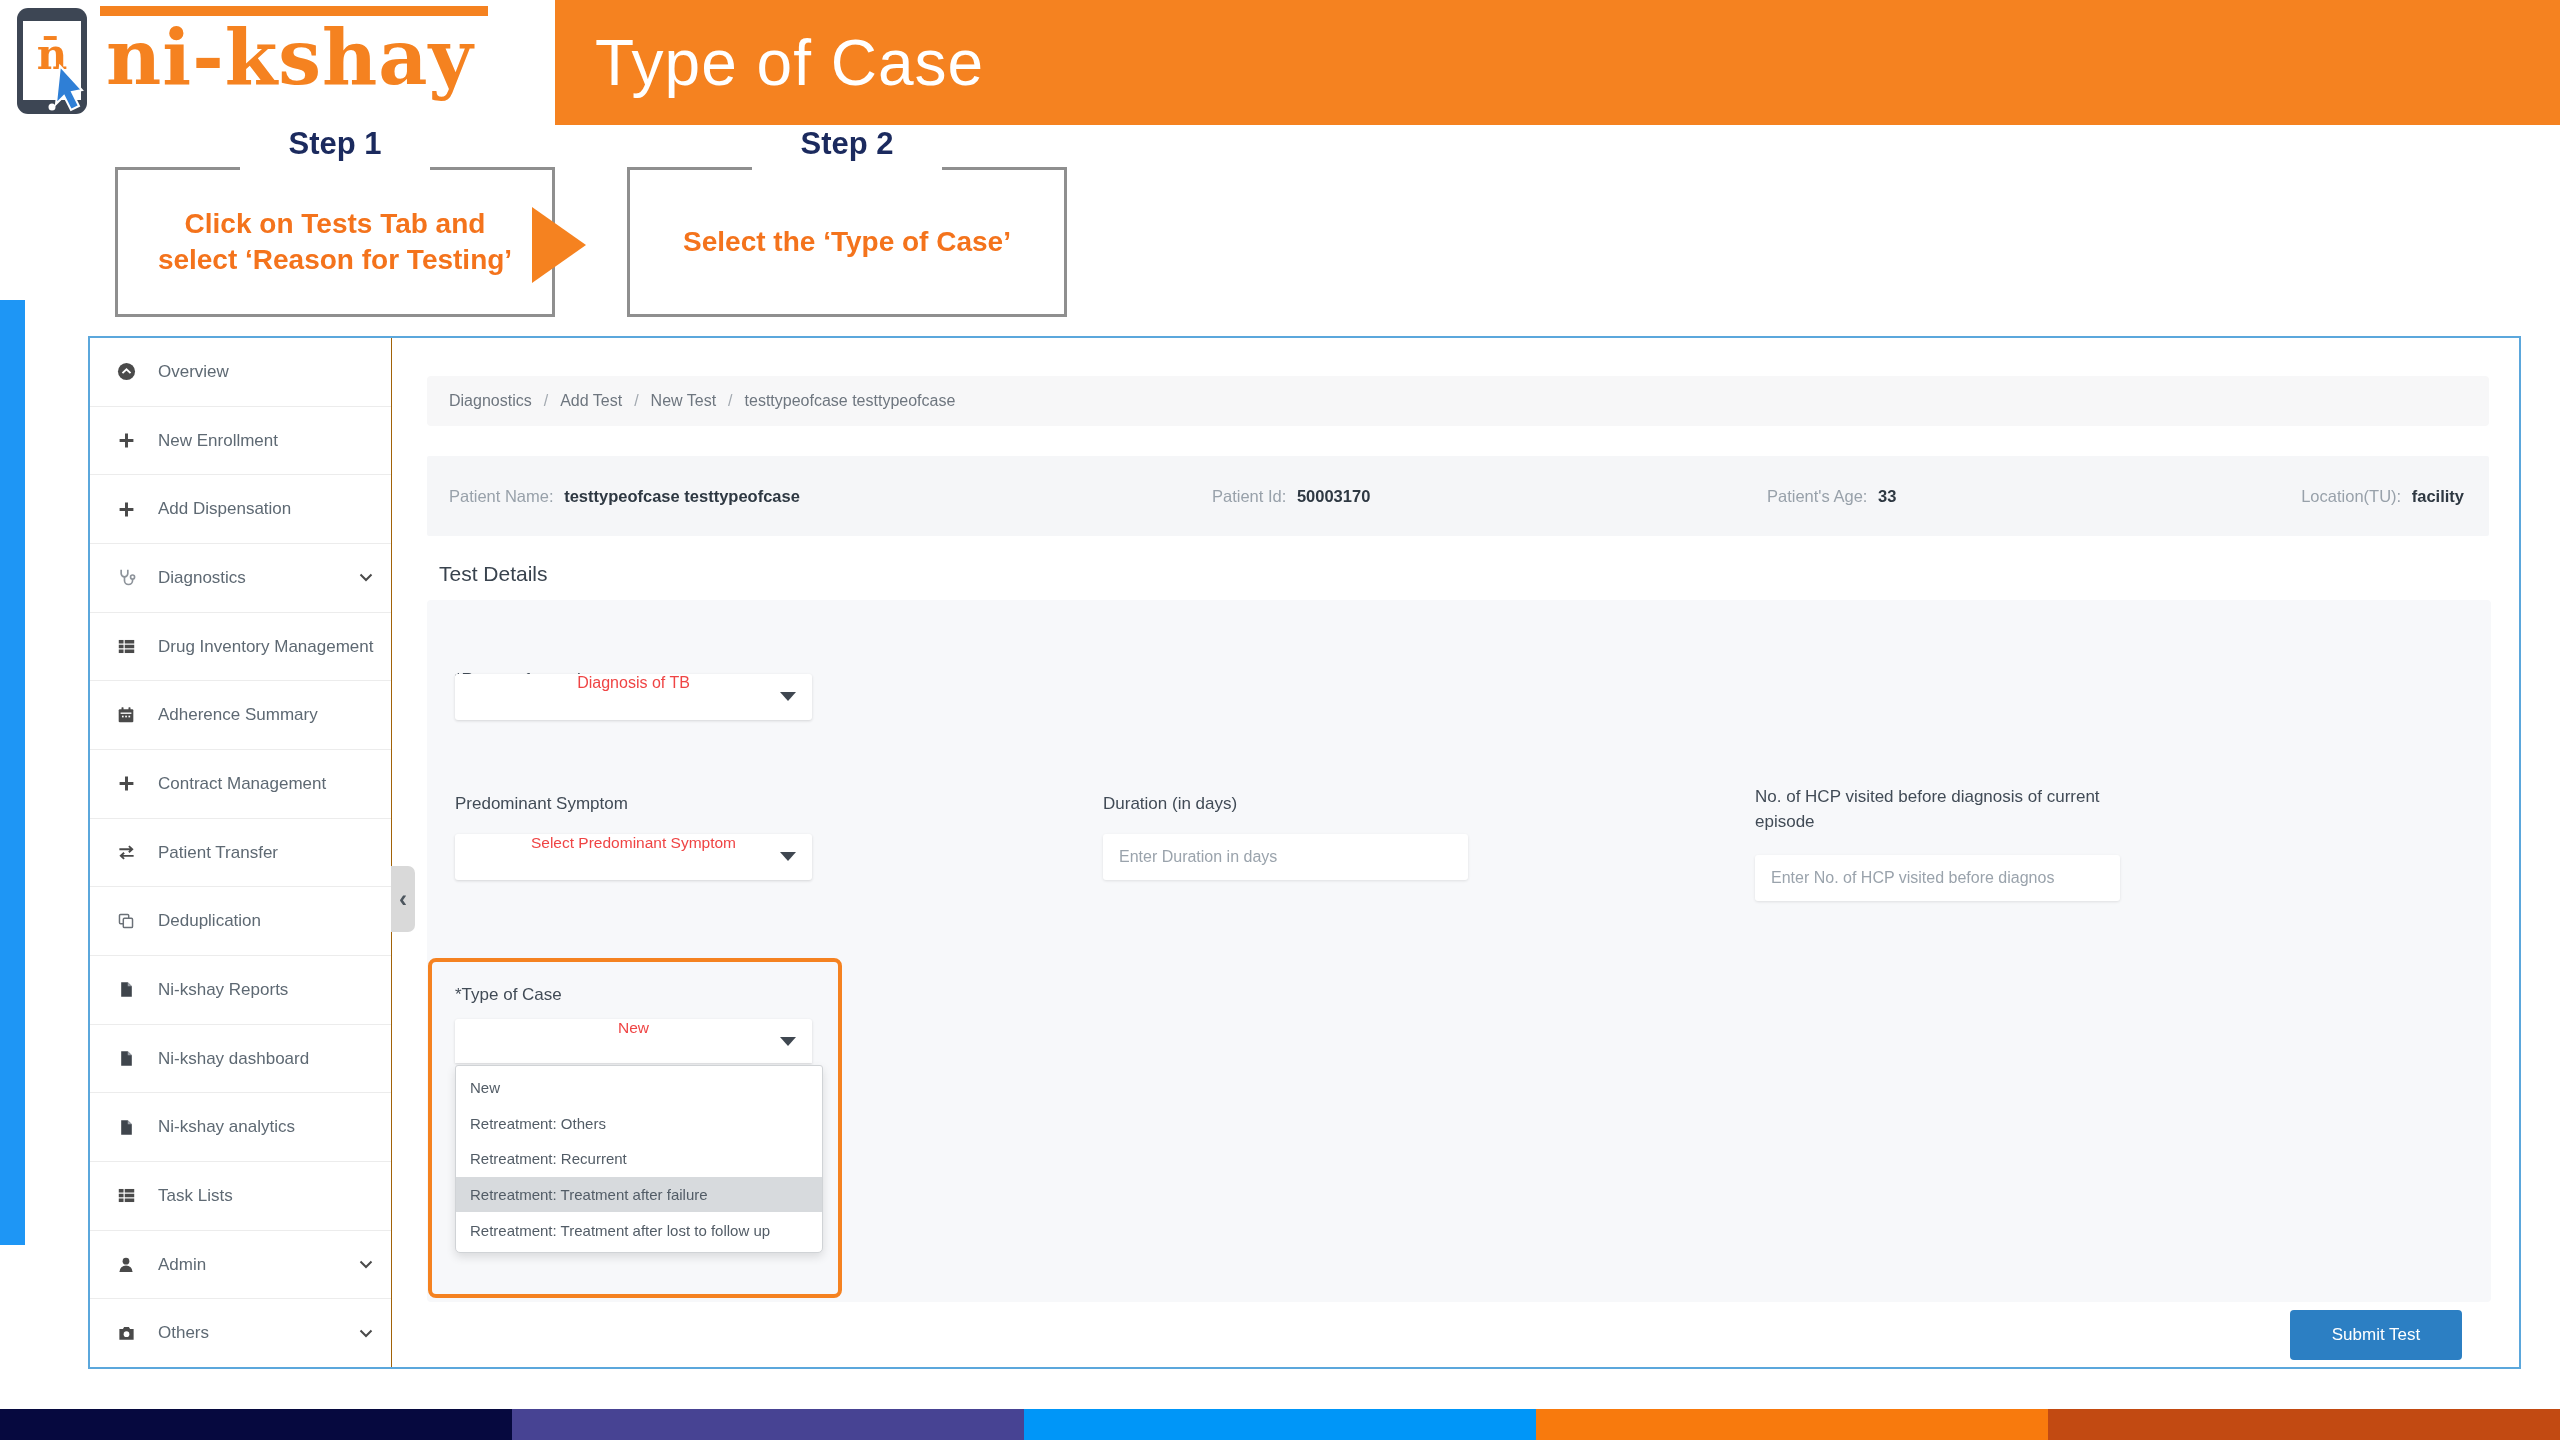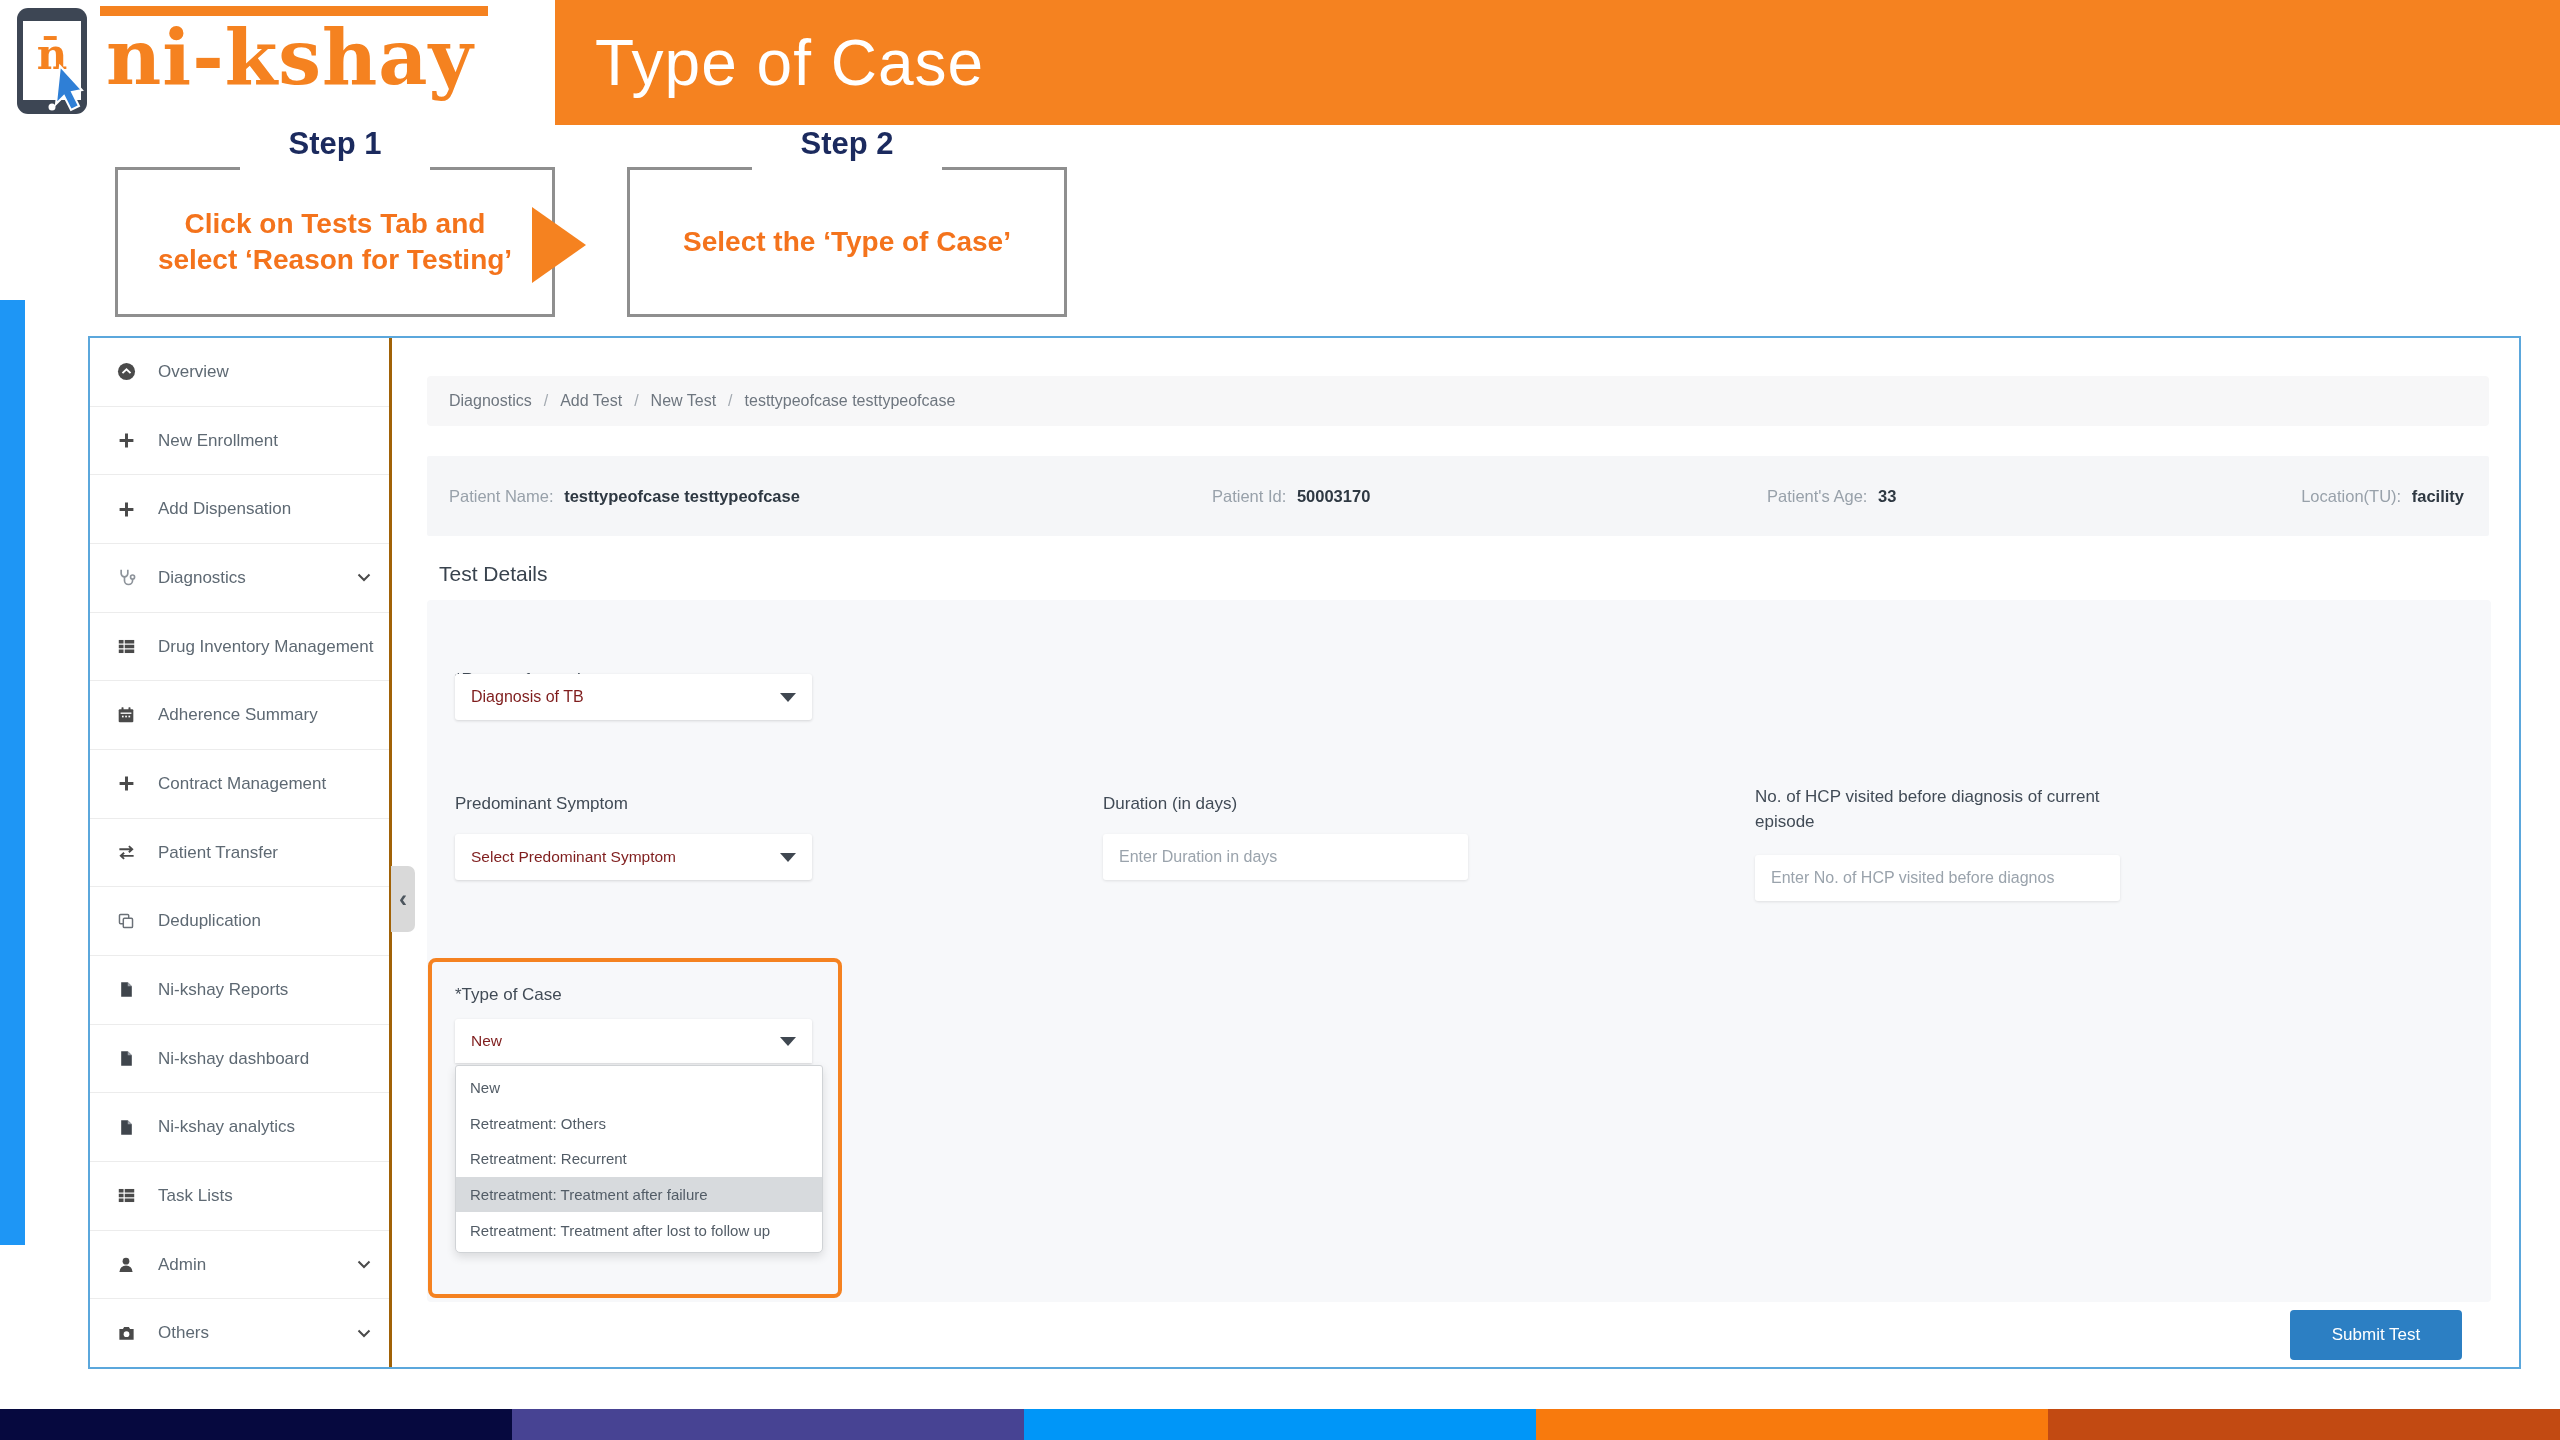--- a/index.html
+++ b/index.html
@@ -28,21 +28,21 @@
 
   
   .left-bar { position:absolute; left:0; top:300px; width:25px; height:945px; background:#1E96F5; }
 
   
   .main-panel { position:absolute; left:88px; top:336px; width:2433px; height:1033px;
     border:2px solid #5BA7DC; background:#fff; }
 
   
   .sidebar { position:absolute; left:0; top:0; width:302px; height:100%; display:flex; flex-direction:column;
-    border-right:3px solid #a16207; background:#fff; }
+    border-right:1px solid #a16207; background:#fff; }
   .side-item { flex:1; display:flex; align-items:center; padding:0 18px 0 24px; border-bottom:1px solid #ececec;
     background:#fff; cursor:pointer; }
   .side-item:last-child { border-bottom:none; }
   .side-icon { width:24px; display:flex; justify-content:center; margin-right:20px; flex:none; }
   .side-label { font-size:17px; color:#5e6973; white-space:nowrap; }
   .side-chevron { margin-left:auto; display:flex; }
   .collapse-btn { position:absolute; left:301px; top:528px; width:24px; height:66px; background:#d9d9d9;
     border-radius:0 7px 7px 0; display:flex; align-items:center; justify-content:center;
     color:#4d565e; font-size:24px; font-weight:bold; cursor:pointer; }
 
@@ -57,21 +57,21 @@
   .pf .lbl { color:#98a1aa; }
   .pf .val { color:#2e3842; font-weight:bold; margin-left:6px; }
   #pf0 { left:22px; } #pf1 { left:785px; } #pf2 { left:1340px; } #pf3 { right:25px; }
 
   .section-title { position:absolute; left:47px; top:224px; font-size:21px; font-weight:500; color:#39434e; }
 
   .form-panel { position:absolute; left:35px; right:28px; top:262px; height:702px; background:#f7f8fa; border-radius:4px; }
   .fld-label { position:absolute; font-size:17px; color:#414b56; }
   .dropdown { position:absolute; width:357px; height:46px; background:#fff; border-radius:3px;
     box-shadow:0 1px 3px rgba(0,0,0,0.14); display:flex; align-items:center; padding:0 16px;
-    font-size:16px; color:#7f1d1d; cursor:pointer; }
+    font-size:16px; color:#ef4444; cursor:pointer;flex-direction:column; }
   .caret { margin-left:auto; width:0; height:0; border-left:8px solid transparent;
     border-right:8px solid transparent; border-top:9px solid #3f4750; }
   .text-input { position:absolute; width:365px; height:46px; background:#fff; border:none; border-radius:3px;
     box-shadow:0 1px 3px rgba(0,0,0,0.10); padding:0 16px; font-size:16px; color:#39434e;
     font-family:"Liberation Sans", sans-serif; }
   .text-input::placeholder { color:#9aa3ac; }
 
   #reason-label { left:28px; top:33px;margin-top:37px; }
   #reason-dd { left:28px; top:74px; }
   #symptom-label { left:28px; top:194px; }

